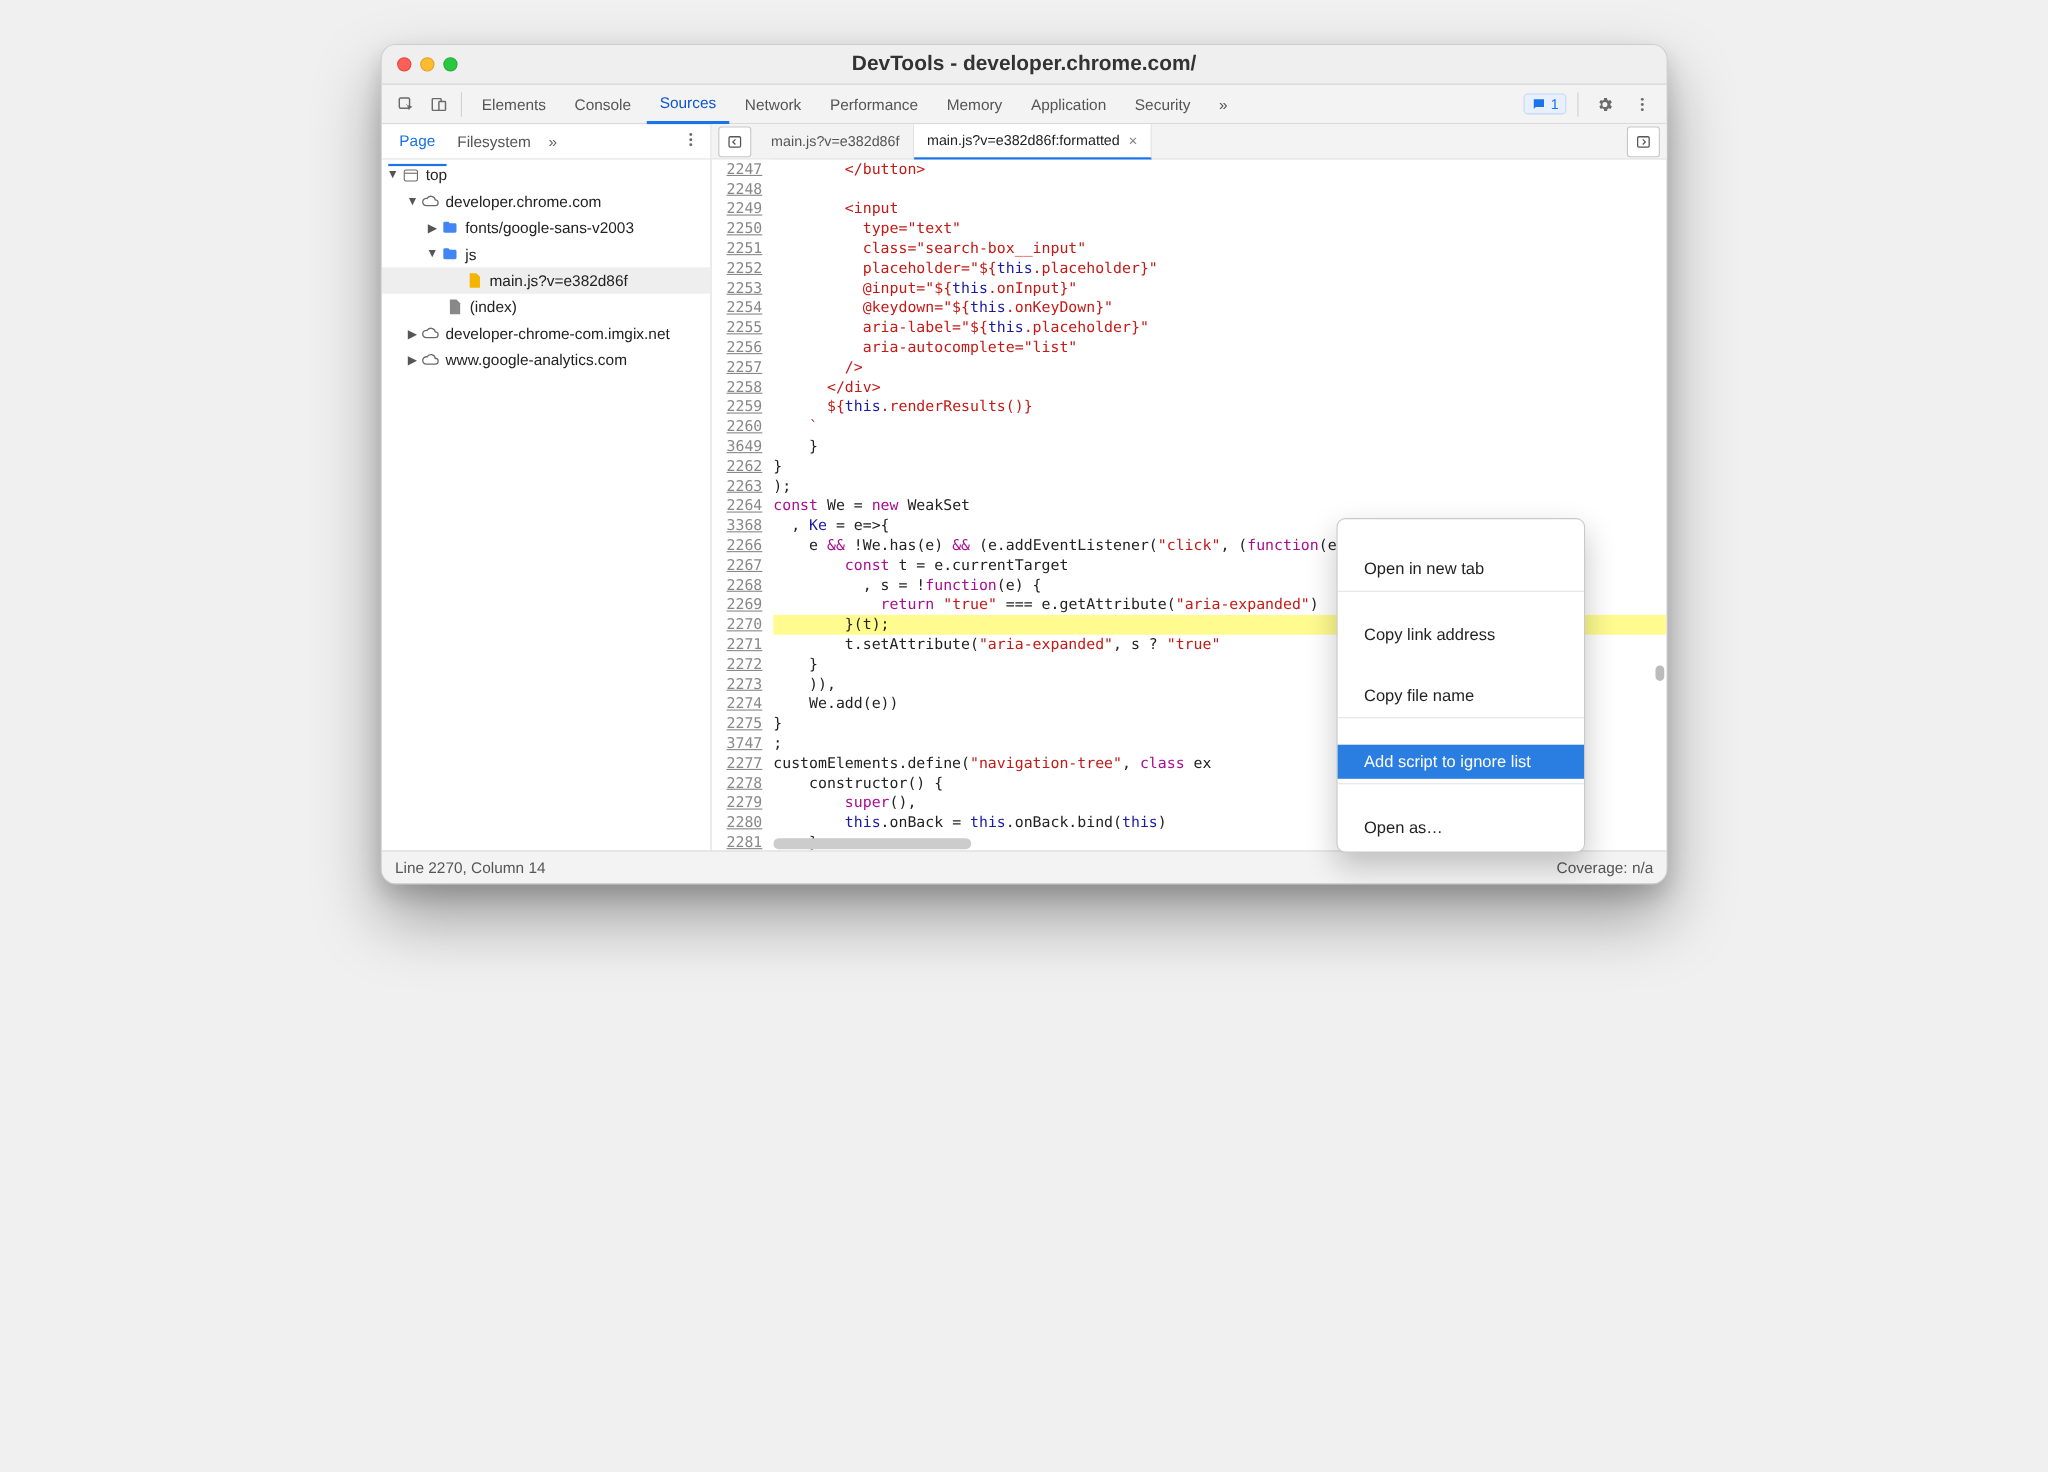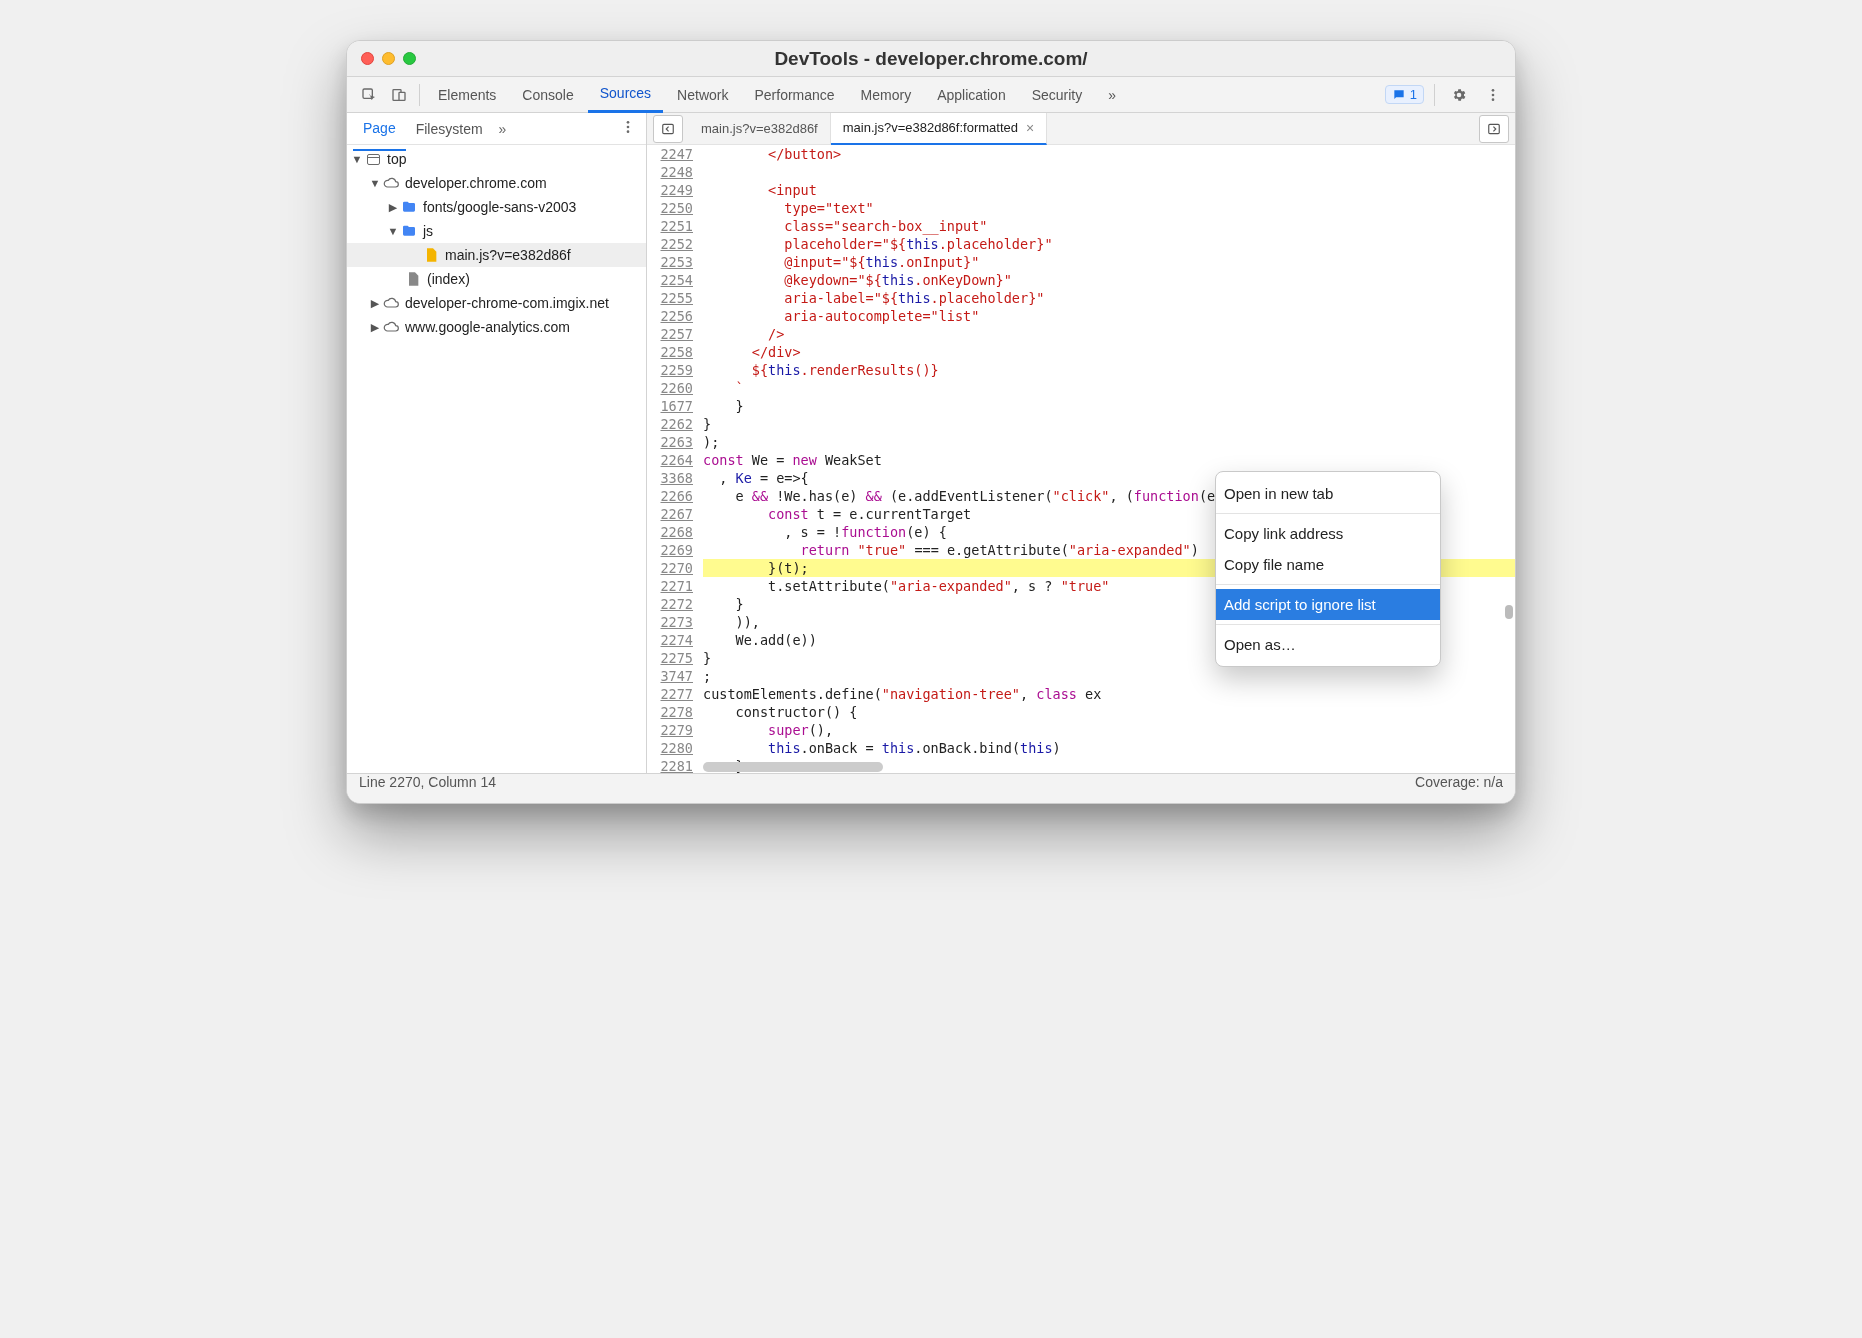--- a/index.html
+++ b/index.html
@@ -143,36 +143,36 @@
   .tk-red   { color: #c41a16; }
   .tk-black { color: #222; }
   
   .vtrack { position: absolute; right: 2px; top: 0; bottom: 0; width: 10px;}
   .vthumb { position: absolute; right: 0; width: 8px; height: 14px; background: #bbb; border-radius: 4px; top: 460px;}
   .htrack { position: absolute; left: 0; right: 0; bottom: 0; height: 12px;}
   .hthumb { position: absolute; bottom: 1px; height: 10px; width: 180px; left: 0; background: #ccc; border-radius: 5px;}
   
   .statusbar {
     height: 30px; border-top: 1px solid #d3d3d3; background: #f3f3f3;
-    display: flex; padding: 0 12px; font-size: 14px; color: #555;
+    display: flex; align-items: center; padding: 0 12px; font-size: 14px; color: #555;
   }
   .statusbar .right { margin-left: auto; }
   
   .context-menu {
     position: absolute;
     right: 74px; top: 430px;
     width: 226px;
     background: #fff;
     border: 1px solid #c9c9c9;
     border-radius: 8px;
     box-shadow: 0 12px 28px rgba(0,0,0,0.22);
     padding: 6px 0;
     z-index: 50;
   }
-  .cm-item { padding: 7px 8px; font-size: 15px; color: #222; }
+  .cm-item { padding: 7px 24px; font-size: 15px; color: #222; margin-top: 24px; }
   .cm-item.selected { background: #2a7de1; color: #fff; }
   .cm-sep { height: 1px; background: #e3e3e3; margin: 4px 0; }
 
   svg.icon { width: 16px; height: 16px; }
 </style>
 </head>
 <body>
 
 <div class="window">
 
@@ -350,21 +350,21 @@
             <div>2251</div>
             <div>2252</div>
             <div>2253</div>
             <div>2254</div>
             <div>2255</div>
             <div>2256</div>
             <div>2257</div>
             <div>2258</div>
             <div>2259</div>
             <div>2260</div>
-            <div>1677</div>
+            <div>3649</div>
             <div>2262</div>
             <div>2263</div>
             <div>2264</div>
             <div>3368</div>
             <div>2266</div>
             <div>2267</div>
             <div>2268</div>
             <div>2269</div>
             <div>2270</div>
             <div>2271</div>

